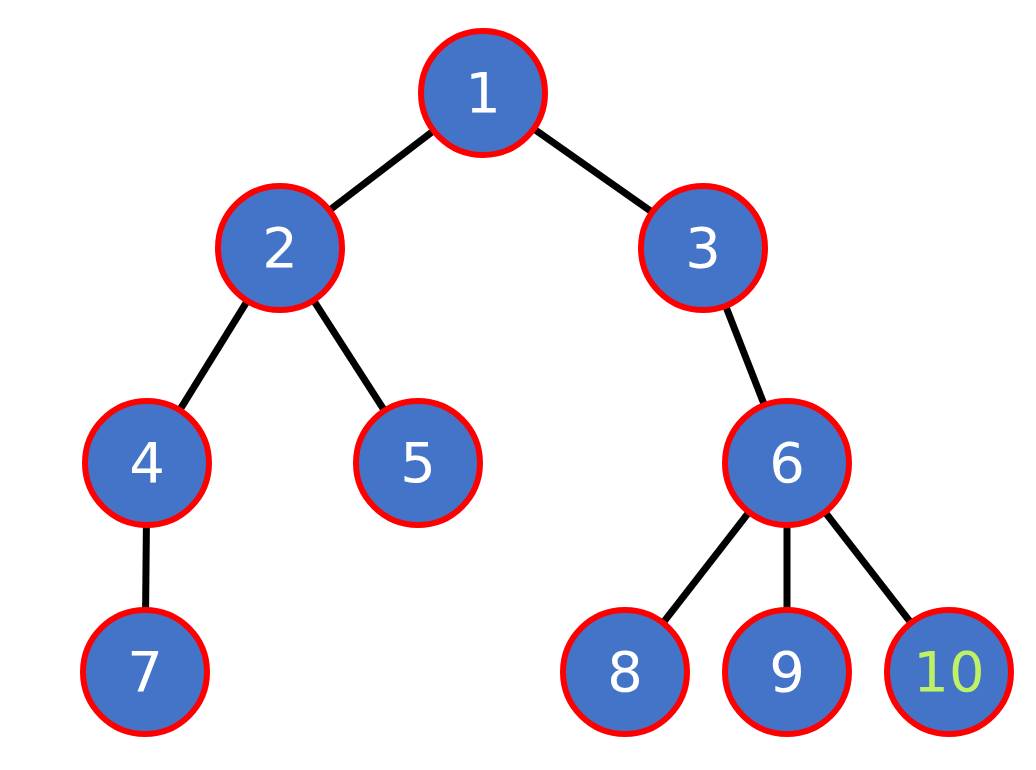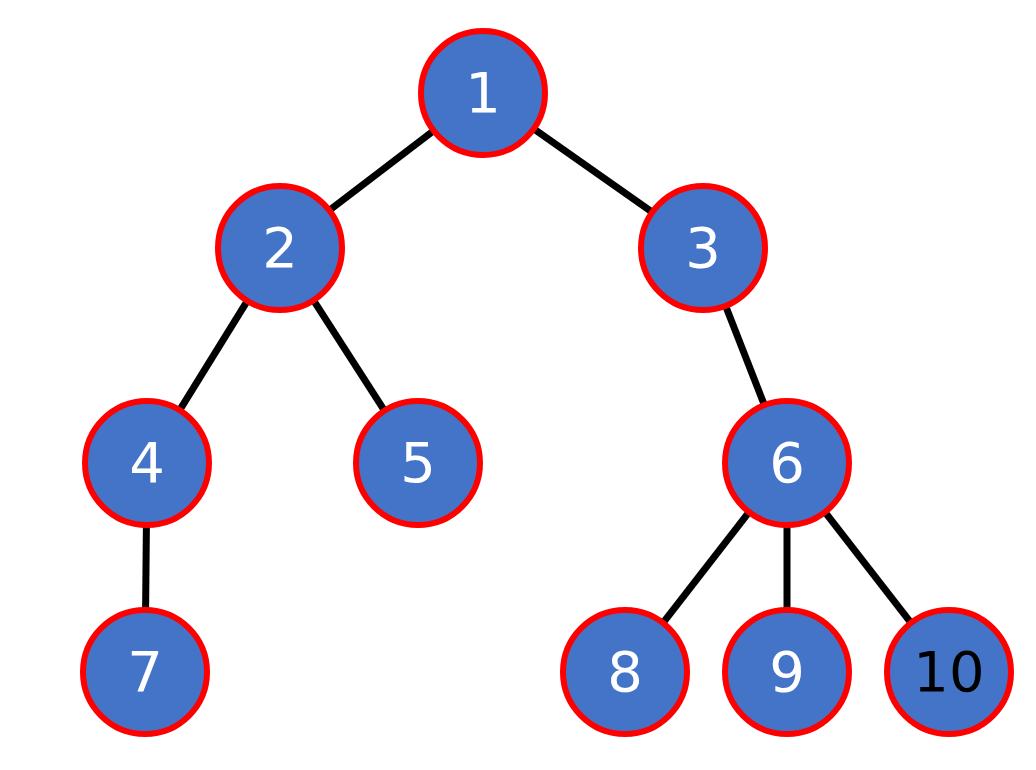--- a/index.html
+++ b/index.html
@@ -84,16 +84,16 @@
       <div class="graph-node" style="left: 80px; top: 607px; width: 130px; height: 130px; background: rgb(67, 116, 200); border: 6px solid rgb(255, 0, 0);">
         <span class="node-label" style="color: rgb(255, 255, 255); font-size: 56px;">7</span>
       </div>
       <div class="graph-node" style="left: 560px; top: 607px; width: 130px; height: 130px; background: rgb(67, 116, 200); border: 6px solid rgb(255, 0, 0);">
         <span class="node-label" style="color: rgb(255, 255, 255); font-size: 56px;">8</span>
       </div>
       <div class="graph-node" style="left: 722px; top: 607px; width: 130px; height: 130px; background: rgb(67, 116, 200); border: 6px solid rgb(255, 0, 0);">
         <span class="node-label" style="color: rgb(255, 255, 255); font-size: 56px;">9</span>
       </div>
       <div class="graph-node" style="left: 884px; top: 607px; width: 130px; height: 130px; background: rgb(67, 116, 200); border: 6px solid rgb(255, 0, 0);">
-        <span class="node-label" style="color: #000000; font-size: 56px;">10</span>
+        <span class="node-label" style="color: #bef264; font-size: 56px;">10</span>
       </div>
     </div>
 </div>
 
 </body></html>

